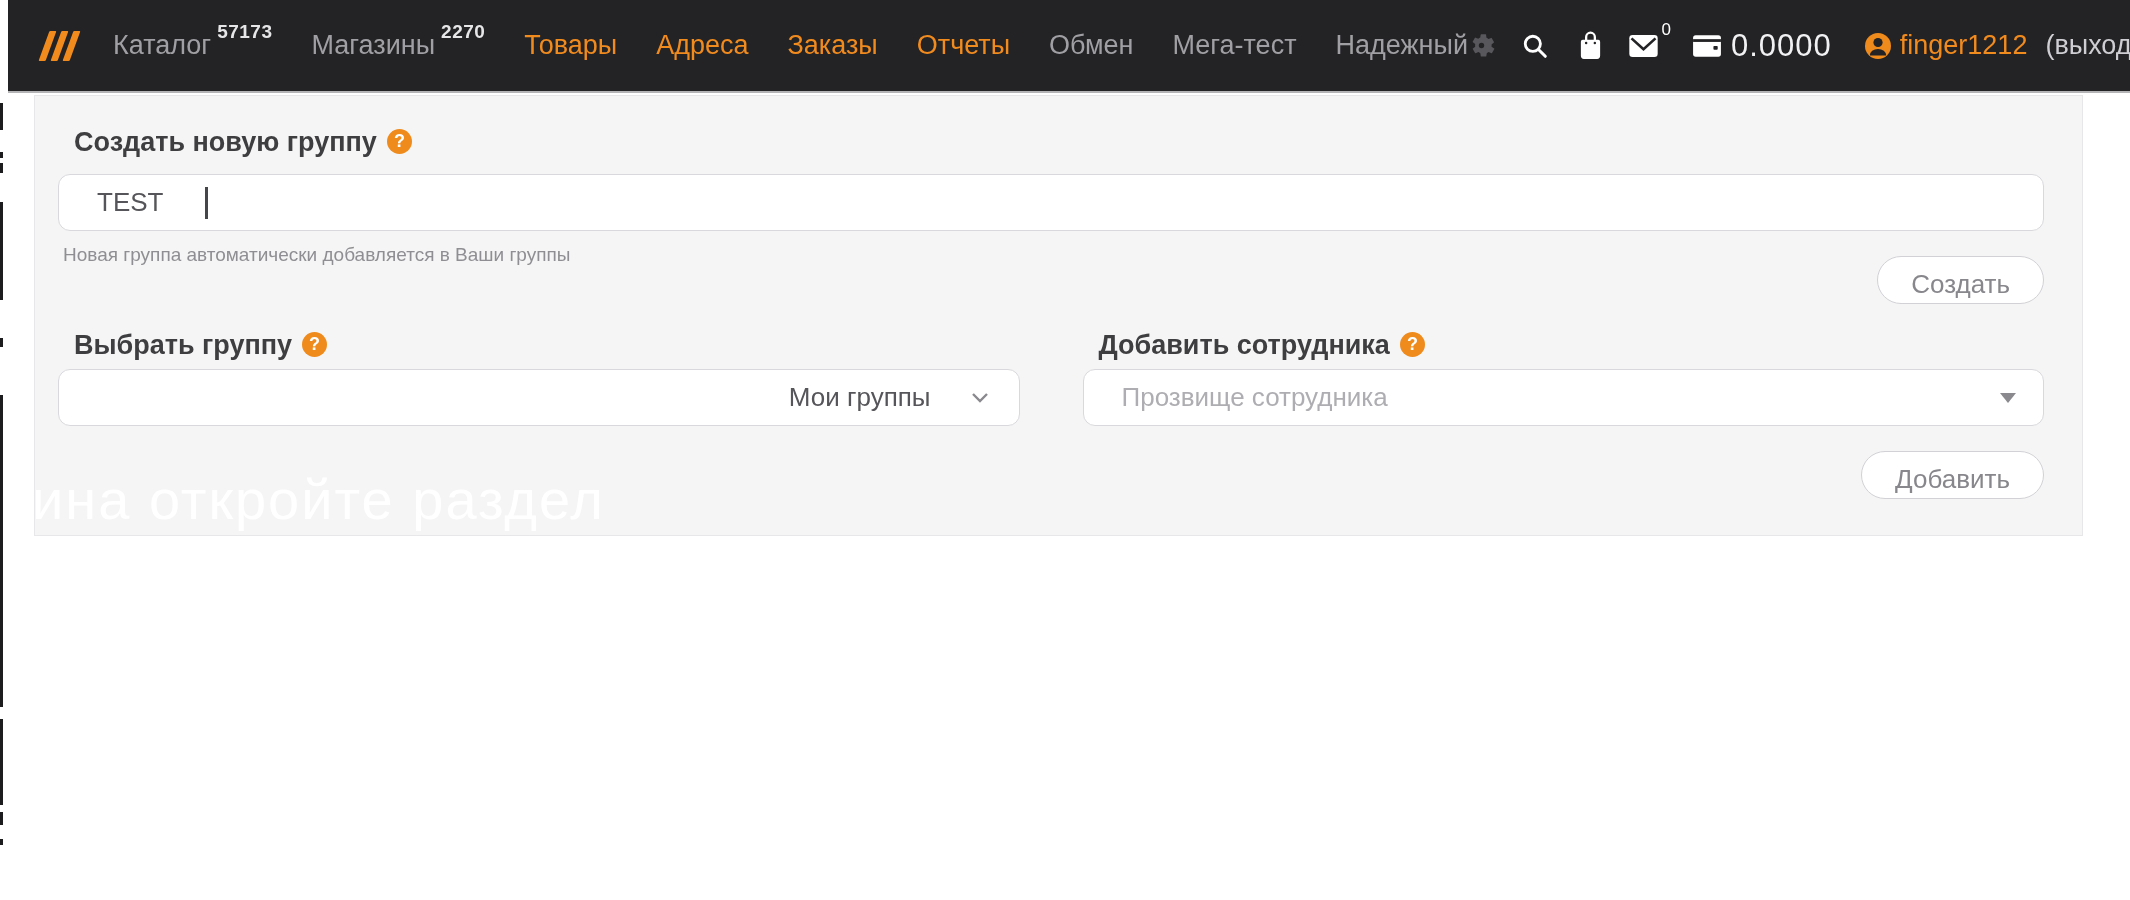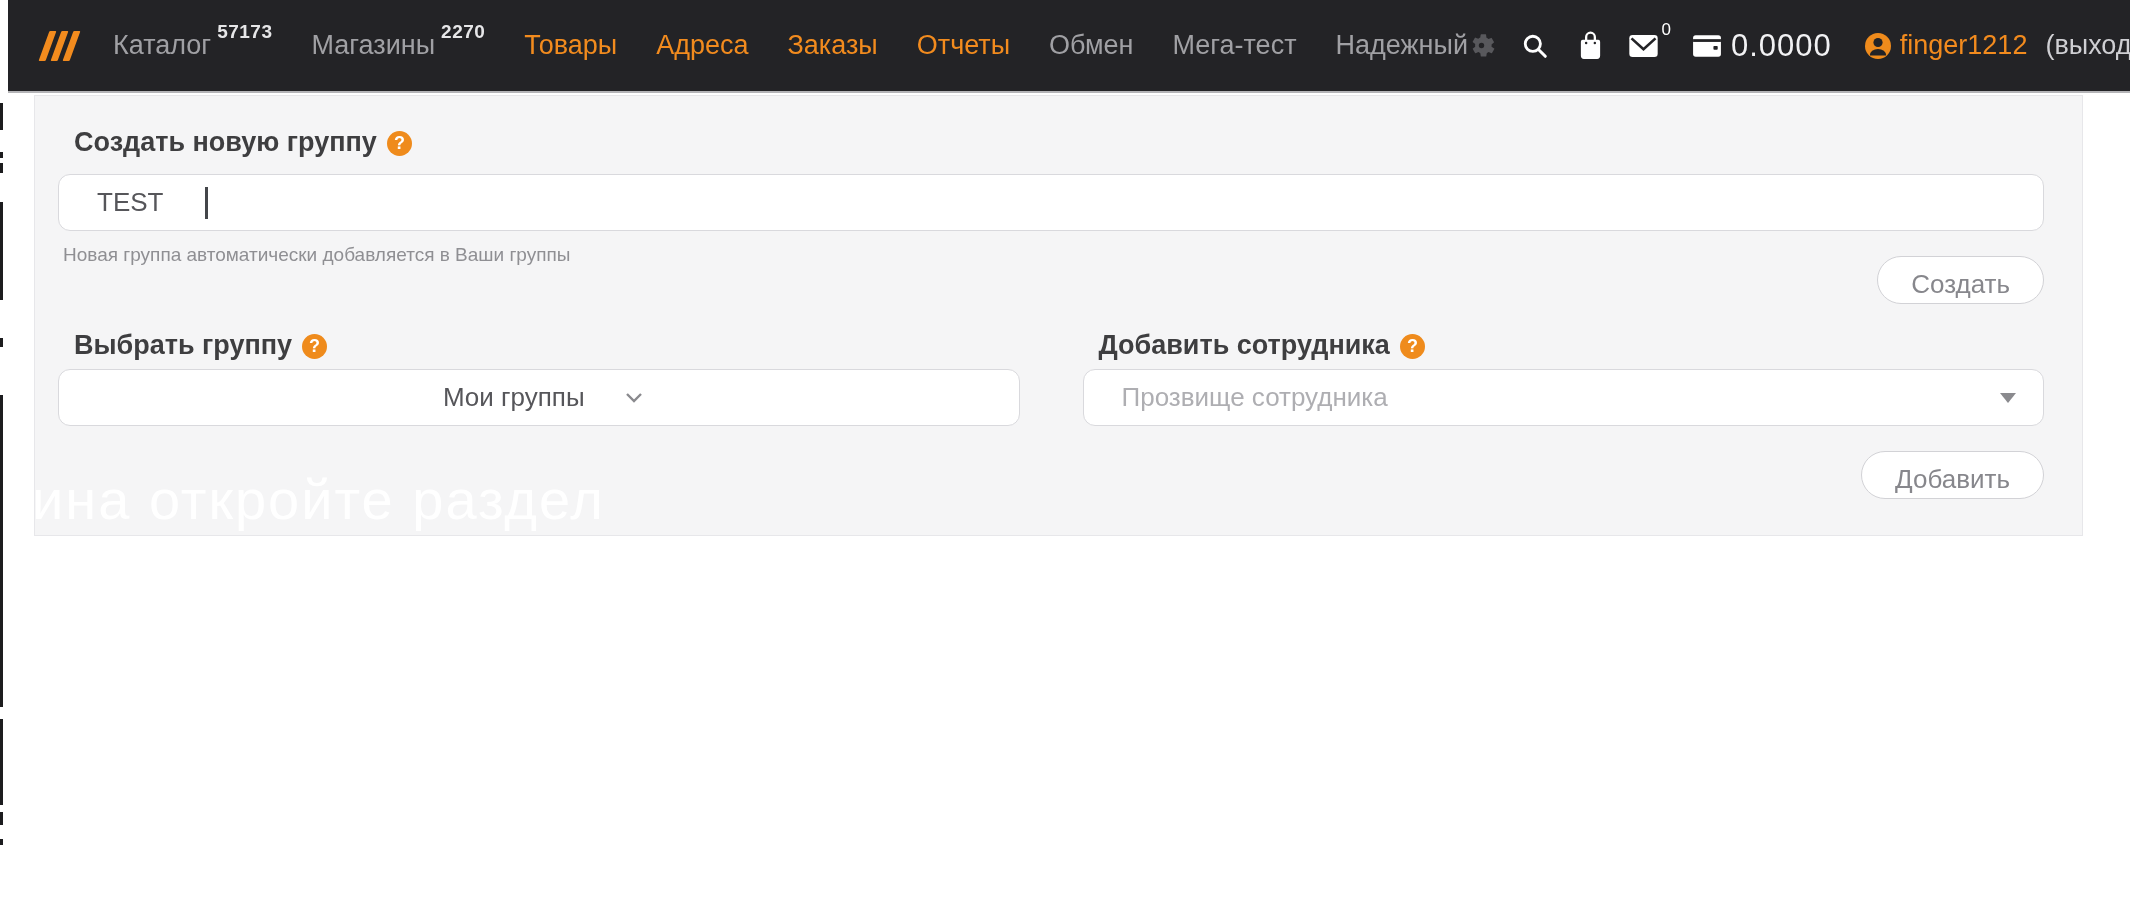--- a/index.html
+++ b/index.html
@@ -33,41 +33,41 @@
   .mr24 { margin-right:24px; } .mr33 { margin-right:33px; }
   .ml32 { margin-left:32px; }
 
   
   .edge-seg { position:absolute; left:0; width:3px; background:#1c1c1e; }
 
   
   .card { position:absolute; left:34px; top:95px; width:2049px; height:441px;
           background:#f5f5f6; border:1px solid #e7e7ea;
           padding:33px 38px 38px 23px; }
-  .field-label { display:flex; align-items:flex-end; gap:10px; margin-left:16px;
+  .field-label { display:flex; align-items:flex-start; gap:10px; margin-left:16px;
                  font-size:27px; font-weight:bold; color:#3e3e40; line-height:27px; }
   .help { width:25px; height:25px; border-radius:50%; background:#ef8b1c;
           color:#ffffff; font-size:18px; font-weight:bold; display:inline-flex;
           align-items:center; justify-content:center; cursor:pointer; }
   .textbox, .selectbox, .combo input {
           height:57px; background:#ffffff; border:1px solid #d9d9dd;
           border-radius:12px; font-size:26px; color:#56565a;
           display:flex; align-items:center; padding:0 30px 0 38px;gap:40px; }
   .row1-input { margin-top:18px; width:100%; }
   .caret { display:inline-block; width:2.5px; height:32px; background:#44464a;
            margin-left:2px; }
   .helper-row { display:flex; align-items:flex-start; margin-top:12px; height:61px; }
   .helper { font-size:19px; color:#8f8f93; line-height:23px; margin-left:5px; }
   .btn { margin-left:auto; margin-top:13px; height:48px; padding:12px 33px;
          background:#ffffff; border:1px solid #d2d2d6; border-radius:24px;
          font-size:26px; color:#87878c; font-family:"Liberation Sans",sans-serif;
          cursor:pointer; }
   .cols { display:flex; gap:63px; margin-top:28px; }
   .col { flex:1; display:flex; flex-direction:column; }
-  .selectbox { margin-top:10px; justify-content:center; cursor:pointer; }
+  .selectbox { margin-top:10px; justify-content:flex-end; cursor:pointer; }
   .combo { margin-top:10px; position:relative; }
   .combo input { width:100%; outline:none; }
   .combo input::placeholder { color:#aeaeb2; }
   .tri { position:absolute; right:28px; top:24px; width:0; height:0;
          border-left:8px solid transparent; border-right:8px solid transparent;
          border-top:10px solid #8a8a8e; pointer-events:none; }
   .btn-row { display:flex; margin-top:25px; }
   .btn2 { margin-top:0; }
 
   

